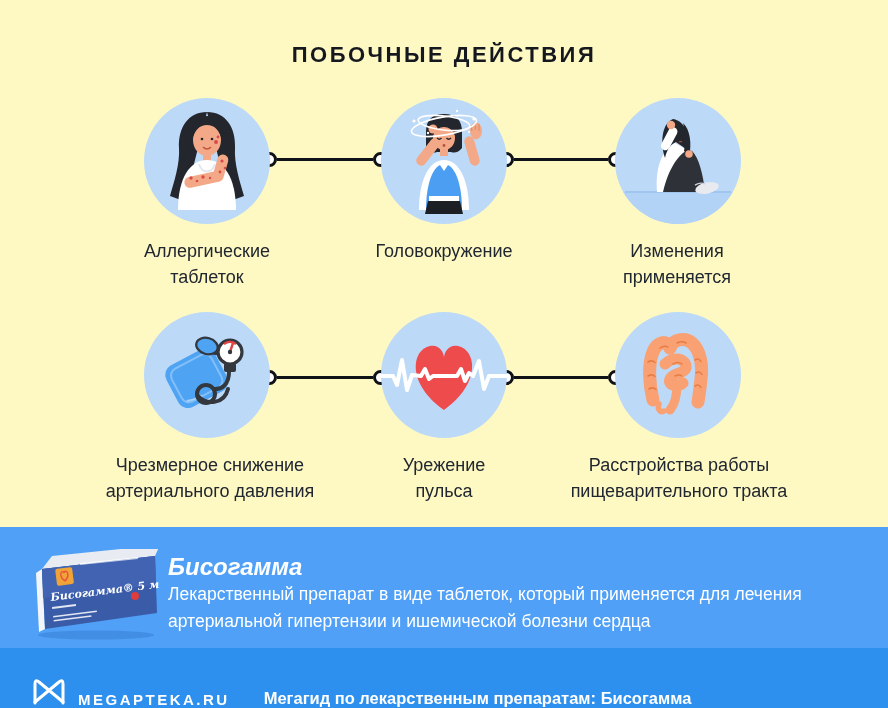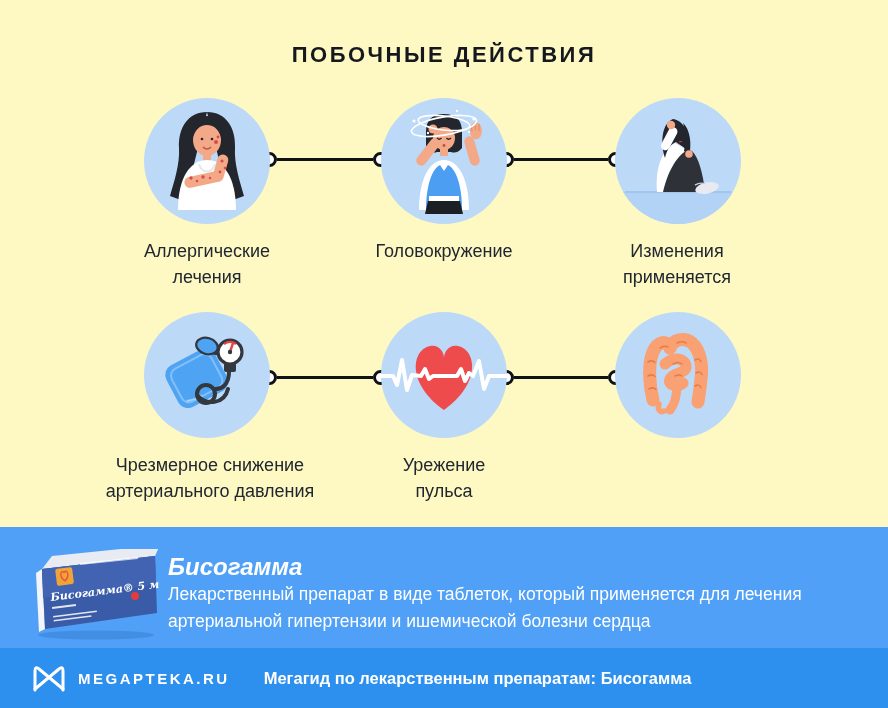--- a/index.html
+++ b/index.html
@@ -33,21 +33,21 @@
   .lab4{left:77px;top:452px;width:266px;}
   .lab5{left:324px;top:452px;width:240px;}
   .lab6{left:544px;top:452px;width:270px;}
 
   .product{position:absolute;left:0;top:527px;width:888px;height:121px;background:#4FA0F6;}
   .product-art{position:absolute;left:28px;top:22px;width:132px;height:92px;}
   .product-name{position:absolute;left:168px;top:26px;font-size:24px;font-weight:bold;color:#FFFFFF;font-style:italic;}
   .product-desc{position:absolute;left:168px;top:54px;font-size:17.5px;line-height:26.5px;color:#FFFFFF;}
 
   .footer{position:absolute;left:0;top:648px;width:888px;height:60px;background:#2E90EE;
-          display:flex;align-items:center;color:#FFFFFF;}
+          display:flex;align-items:flex-end;color:#FFFFFF;}
   .footer .logo{margin-left:30px;flex:0 0 auto;}
   .footer .brand{margin-left:10px;font-size:15px;font-weight:bold;letter-spacing:2.5px;}
   .footer .tagline{margin-left:34px;font-size:16.5px;font-weight:bold;}
 </style>
 </head>
 <body>
 
 <div class="canvas">
 
   <h1 class="title">ПОБОЧНЫЕ ДЕЙСТВИЯ</h1>
@@ -237,37 +237,41 @@
         <path d="M45,36 q4,-3 8,-1"></path>
           <path d="M62,31 q5,-2.5 9,0"></path>
           <path d="M58,52 q5,-3 9,0"></path>
           <path d="M60,64 q4,-2 7,0"></path>
       </g>
     </svg>
   </div>
 
   <div class="label lab1">
     <div>Аллергические</div>
-    <div>лечения</div>
+    <div>таблеток</div>
   </div>
   <div class="label lab2">
     <div>Головокружение</div>
     <div></div>
   </div>
   <div class="label lab3">
     <div>Изменения</div>
     <div>применяется</div>
   </div>
   <div class="label lab4">
     <div>Чрезмерное снижение</div>
     <div>артериального давления</div>
   </div>
   <div class="label lab5">
     <div>Урежение</div>
     <div>пульса</div>
+  </div>
+  <div class="label lab6">
+    <div>Расстройства работы</div>
+    <div>пищеварительного тракта</div>
   </div>
 
   <div class="product">
     <svg class="product-art" viewBox="0 0 132 92">
       <ellipse cx="68" cy="86" rx="58" ry="4.5" fill="#2B6CC4" opacity="0.35"></ellipse>
       <polygon points="14,20 24,7 132,-4 127,7" fill="#E8ECF2"></polygon>
       <polygon points="8,24 14,20 17,80 11,83" fill="#F4F5F8"></polygon>
       <polygon points="14,20 127,7 129,64 17,80" fill="#3A5CA8"></polygon>
       <polygon points="14,20 127,7 128,36 15,49" fill="#4163B2"></polygon>
       <g transform="rotate(-7 36 27)">

